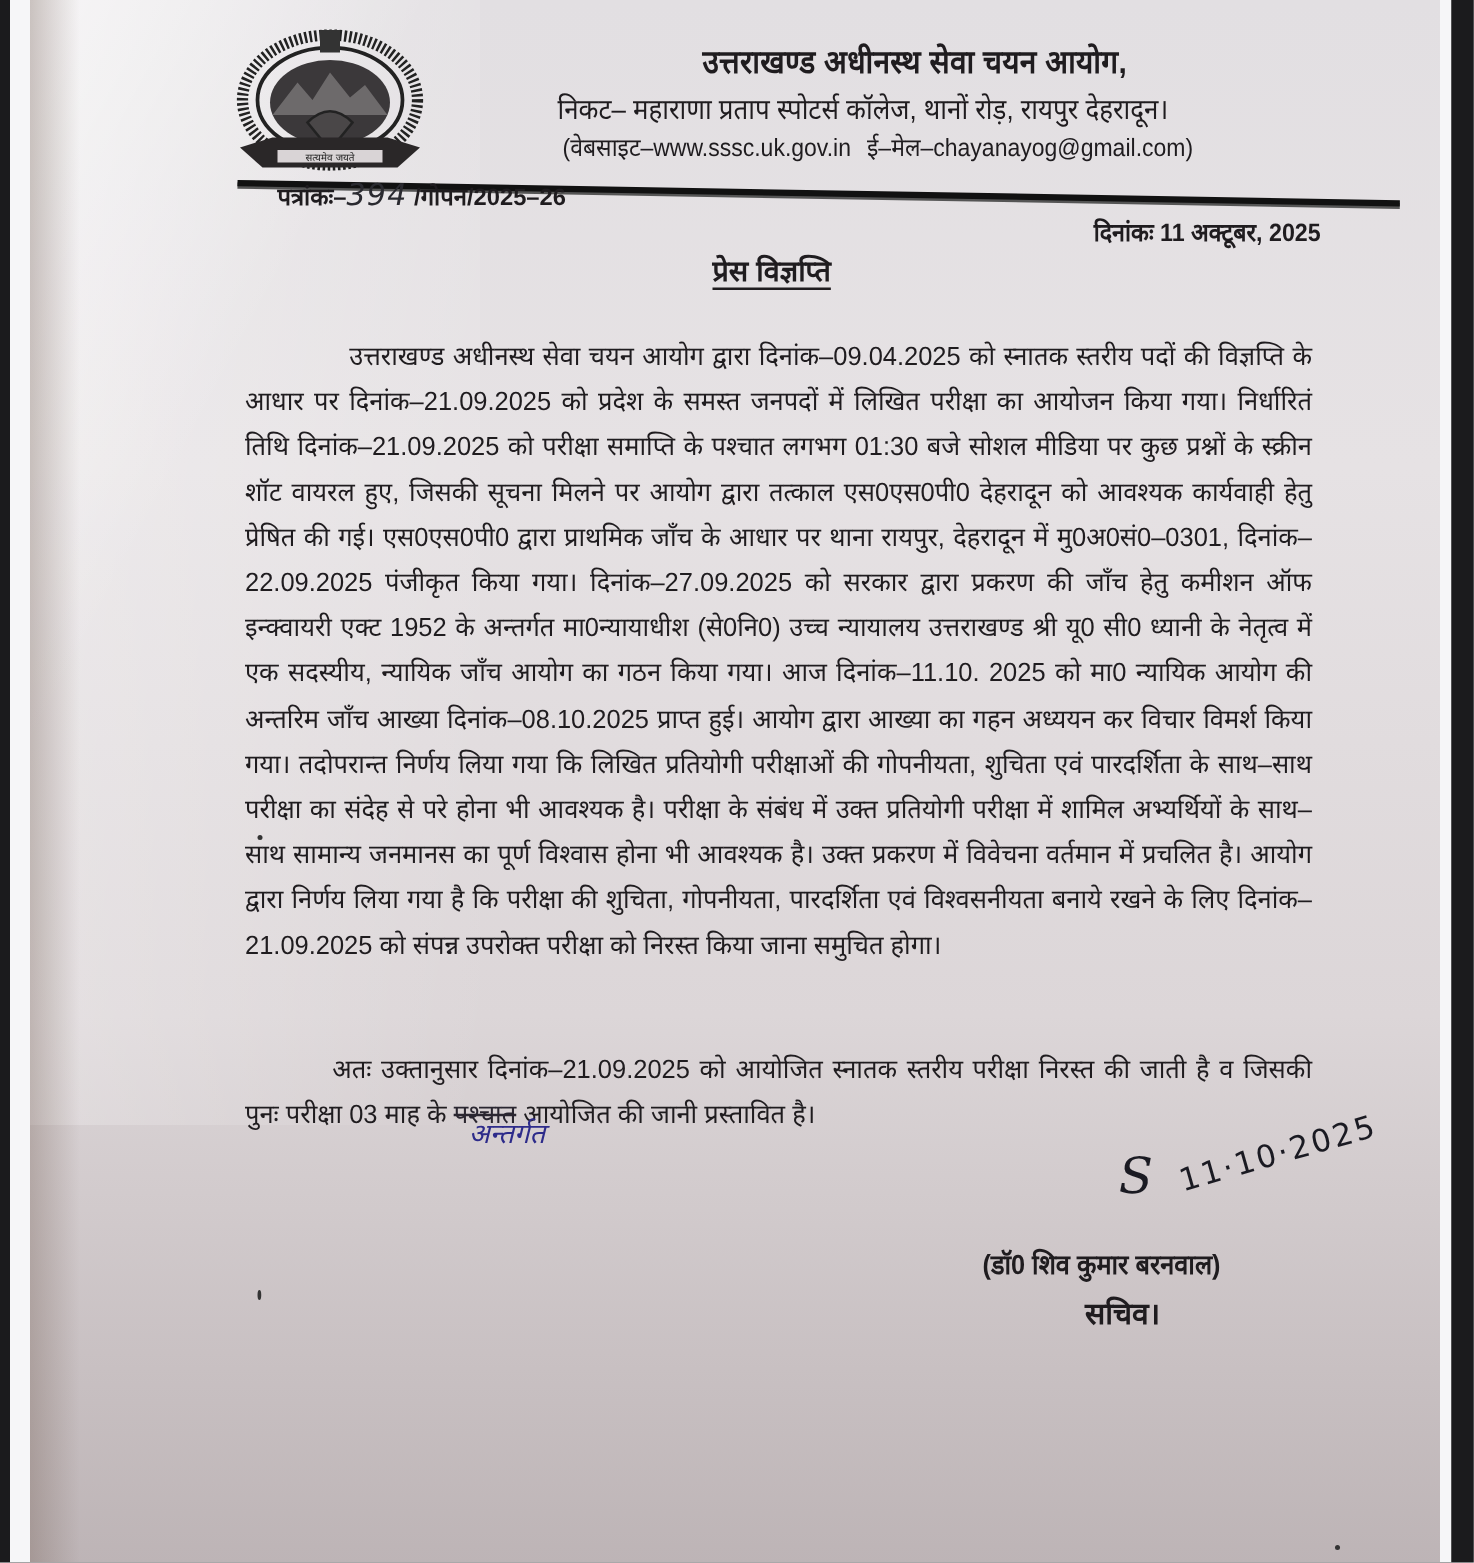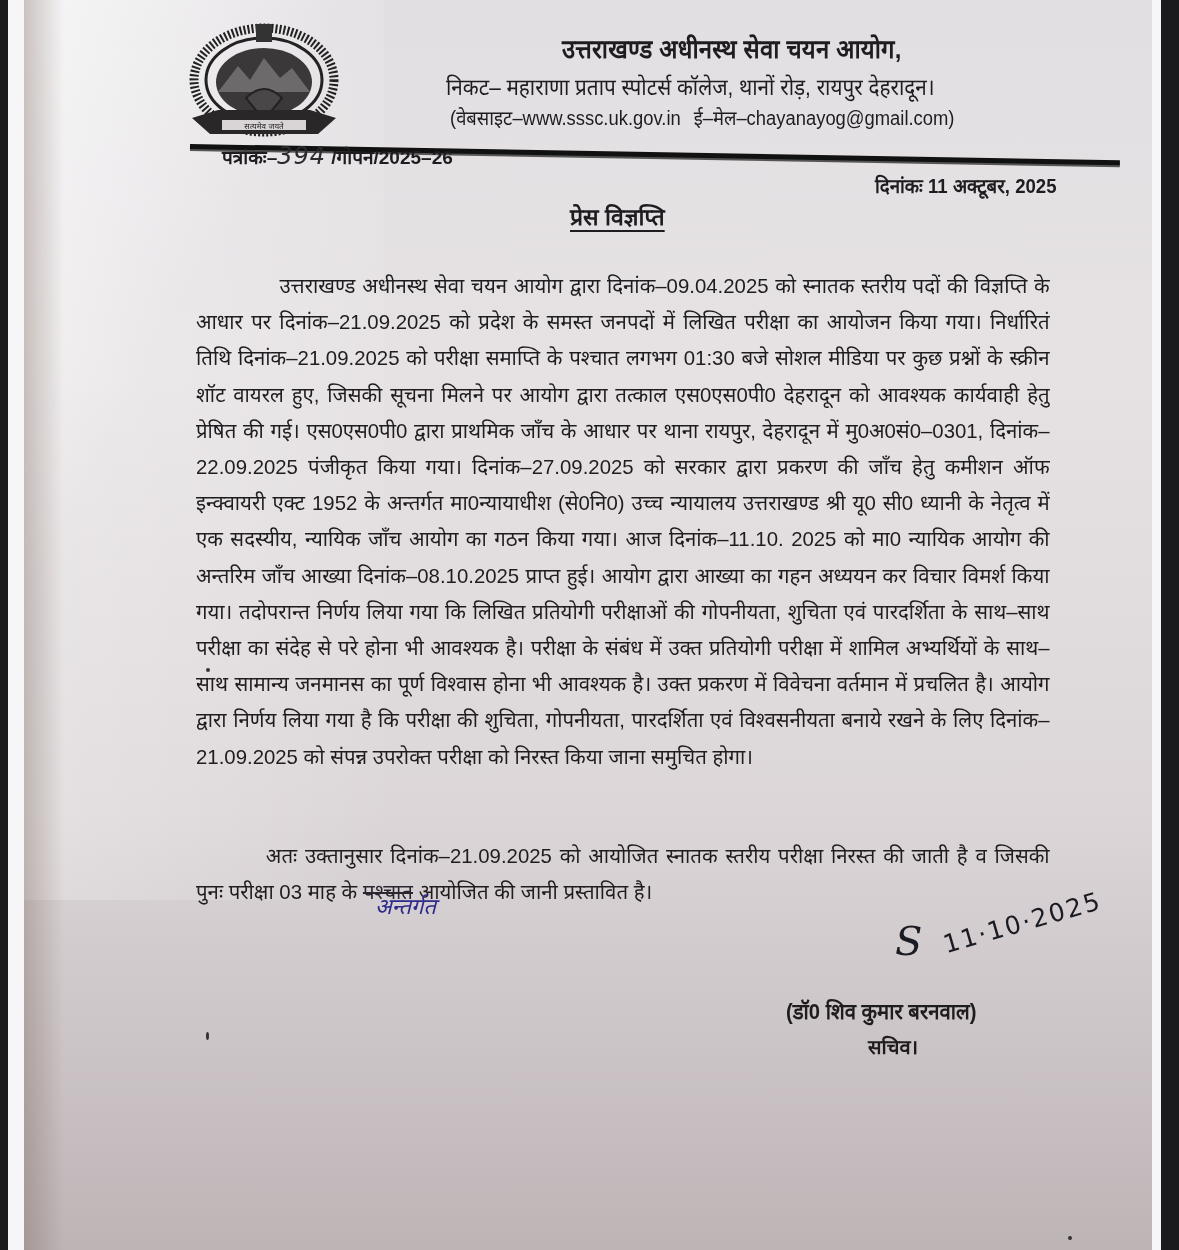--- a/index.html
+++ b/index.html
@@ -80,21 +80,21 @@
   }
   .sign-date {
     position:absolute; left:948px; top:930px; font-size:25px; color:#1a1a22; font-family:"DejaVu Sans", sans-serif;
     transform:rotate(-16deg); transform-origin:left bottom; letter-spacing:2px;
   }
   .sig-name {
     position:absolute; left:786px; top:995px; font-size:22px; font-weight:bold;
     transform:scaleX(0.92); transform-origin:left;
   }
   .sig-title {
-    position:absolute; left:868px; top:1033px; font-size:20px; font-weight:bold;
+    position:absolute; left:868px; top:1033px; font-size:24px; font-weight:bold;
   }
   .dot { position:absolute; width:4px; height:4px; border-radius:50%; background:#333; }
 </style>
 </head>
 <body>
 
 <div class="frame"></div>
 
 <div class="paper">
   

